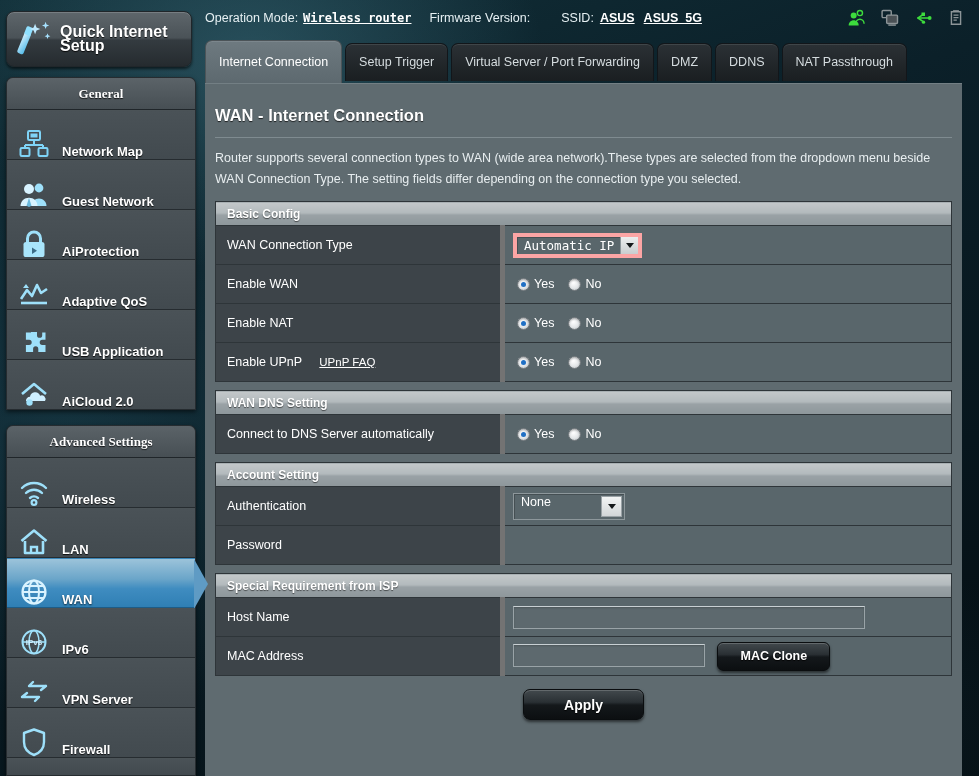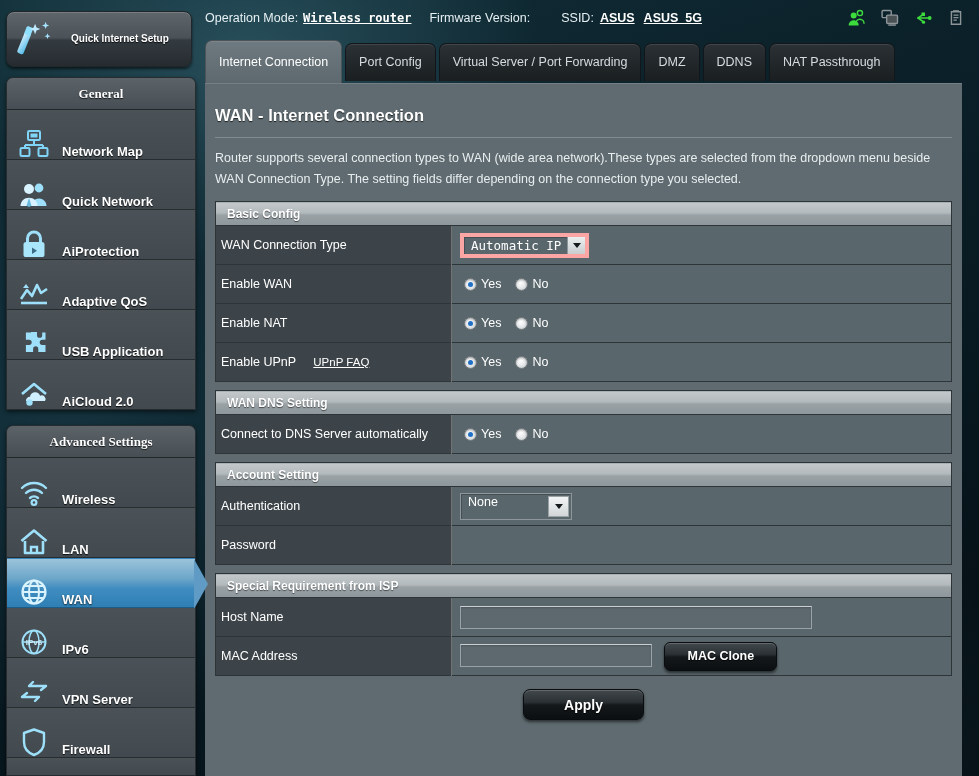--- a/index.html
+++ b/index.html
@@ -66,22 +66,22 @@
     position: absolute; left: 3px; top: 11px;
     width: 186px; height: 56px;
     border-radius: 8px;
     background: linear-gradient(180deg, #5e666b 0%, #4a5257 48%, #343b40 52%, #252b2f 100%);
     border: 1px solid #20262a;
     box-shadow: inset 0 1px 0 rgba(255,255,255,0.16), 0 2px 3px rgba(0,0,0,0.6);
     display: flex; align-items: center; cursor: pointer;
   }
   .qis-icon { width: 46px; height: 42px; margin-left: 7px; flex: none; }
   .qis-text {
-    color: #ffffff; font-weight: bold; font-size: 10px;
-    line-height: 14px; margin-left: 11px;
+    color: #ffffff; font-weight: bold; font-size: 16px;
+    line-height: 14px; margin-left: 0;
     text-shadow: 0 1px 1px rgba(0,0,0,0.85);
   }
 
   .menu-block {
     position: absolute; left: 3px; width: 190px;
     border-radius: 7px 7px 0 0;
     background: #3f474c;
     border: 1px solid #262c30;
     border-bottom: none;
     overflow: visible;
@@ -198,24 +198,24 @@
     border-bottom: 1px solid #2e3539;
   }
 
   .sec-table td {
     border-top: 1px solid #2e3539;
     color: #ffffff;
     font-size: 12.5px;
     vertical-align: middle;
   }
   td.lbl {
-    width: 236px; height: 39px;
+    width: 287px; height: 39px;
     background: #3d4449;
-    padding-left: 5px;
-    border-right: 1px solid #737373;
+    padding-left: 11px;
+    border-right: 5px solid #737373;
     color: #ffffff;
   }
   td.val {
     background: #59666b;
     padding-left: 8px;
     height: 39px;
   }
   .faq-link {
     color: #ffffff; text-decoration: underline;
     font-size: 11.5px; margin-left: 14px; cursor: pointer;
@@ -397,21 +397,21 @@
     </div>
 
     <div class="menu-item">
       <svg class="mi-icon" viewBox="0 0 30 30">
         <circle cx="20" cy="9" r="4.4" fill="#9ee0fa"></circle>
         <path d="M12.5 27c0-4.4 3.4-7.6 7.5-7.6s7.5 3.2 7.5 7.6z" fill="#9ee0fa"></path>
         <circle cx="10" cy="10" r="5" fill="#d8f3ff"></circle>
         <path d="M1.5 27c0-4.8 3.8-8.3 8.5-8.3s8.5 3.5 8.5 8.3z" fill="#d8f3ff"></path>
         <path d="M10 18.7l-2.5 8L10 28l2.5-1.3z" fill="#6ab9dd"></path>
       </svg>
-      <span class="mi-label">Quick Network</span>
+      <span class="mi-label">Guest Network</span>
     </div>
 
     <div class="menu-item">
       <svg class="mi-icon" viewBox="0 0 30 30">
         <path d="M8.5 13V9.5a6.5 6.5 0 0113 0V13" fill="none" stroke="#9ee0fa" stroke-width="3"></path>
         <rect x="4.5" y="13" width="21" height="15" rx="2.6" fill="#a9e5fb"></rect>
         <path d="M13 18.5l5 3.2-5 3.2z" fill="#3c6c86"></path>
       </svg>
       <span class="mi-label">AiProtection</span>
     </div>
@@ -497,21 +497,21 @@
       </svg>
       <span class="mi-label">Firewall</span>
     </div>
 
     <div class="menu-item partial"></div>
   </div>
 </div>
 
 <div id="tabs">
   <div class="tab active">Internet Connection</div>
-  <div class="tab">Port Config</div>
+  <div class="tab">Setup Trigger</div>
   <div class="tab">Virtual Server / Port Forwarding</div>
   <div class="tab">DMZ</div>
   <div class="tab">DDNS</div>
   <div class="tab">NAT Passthrough</div>
 </div>
 
 <div id="panel">
 
   <div class="page-title">WAN - Internet Connection</div>
   <div class="title-rule"></div>

